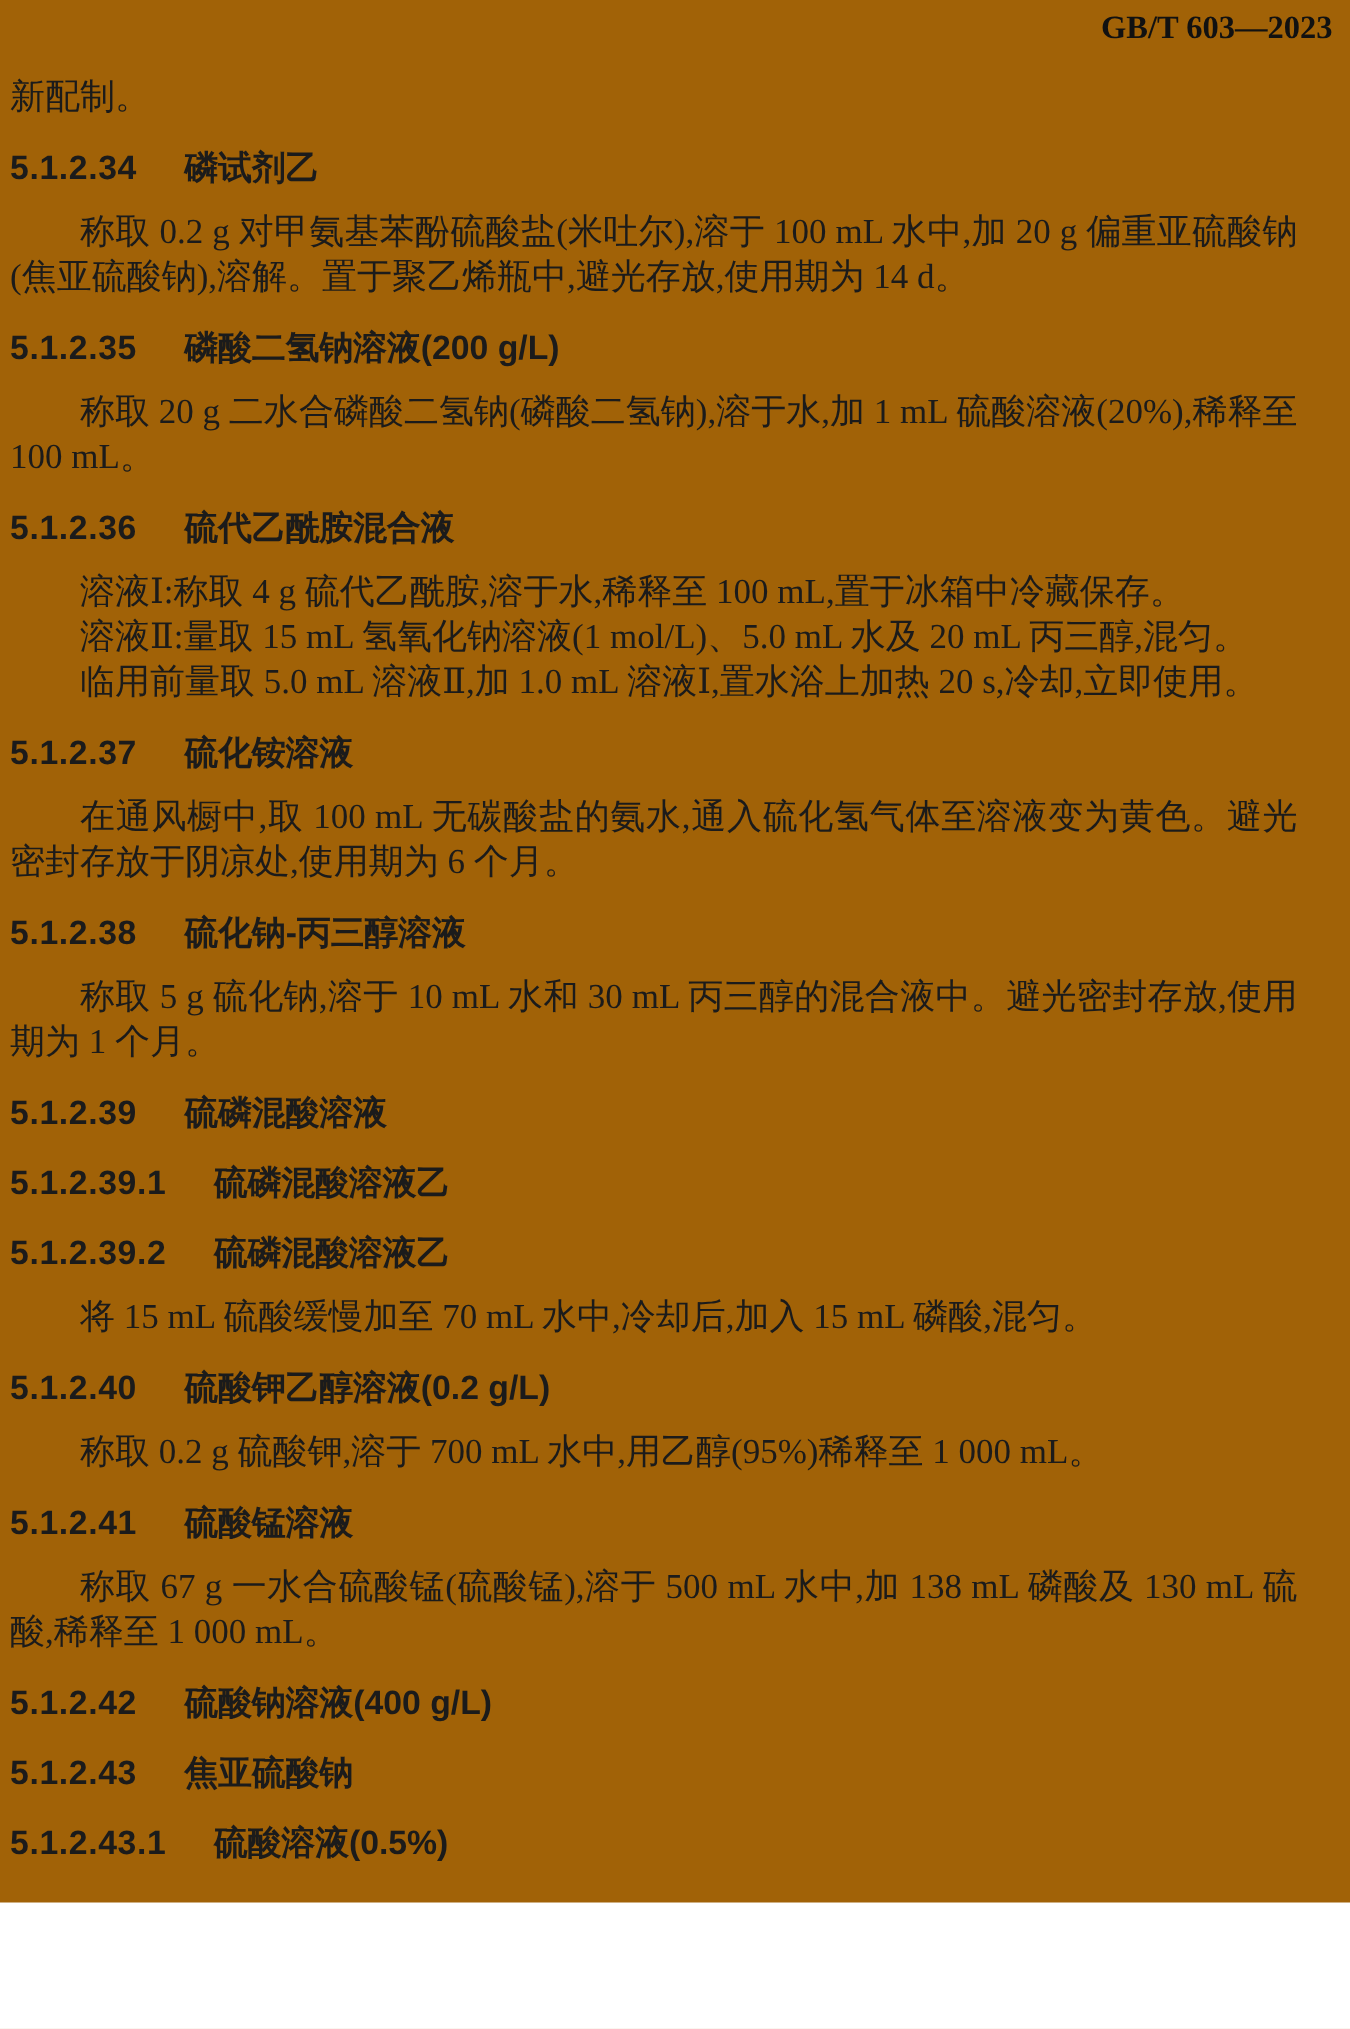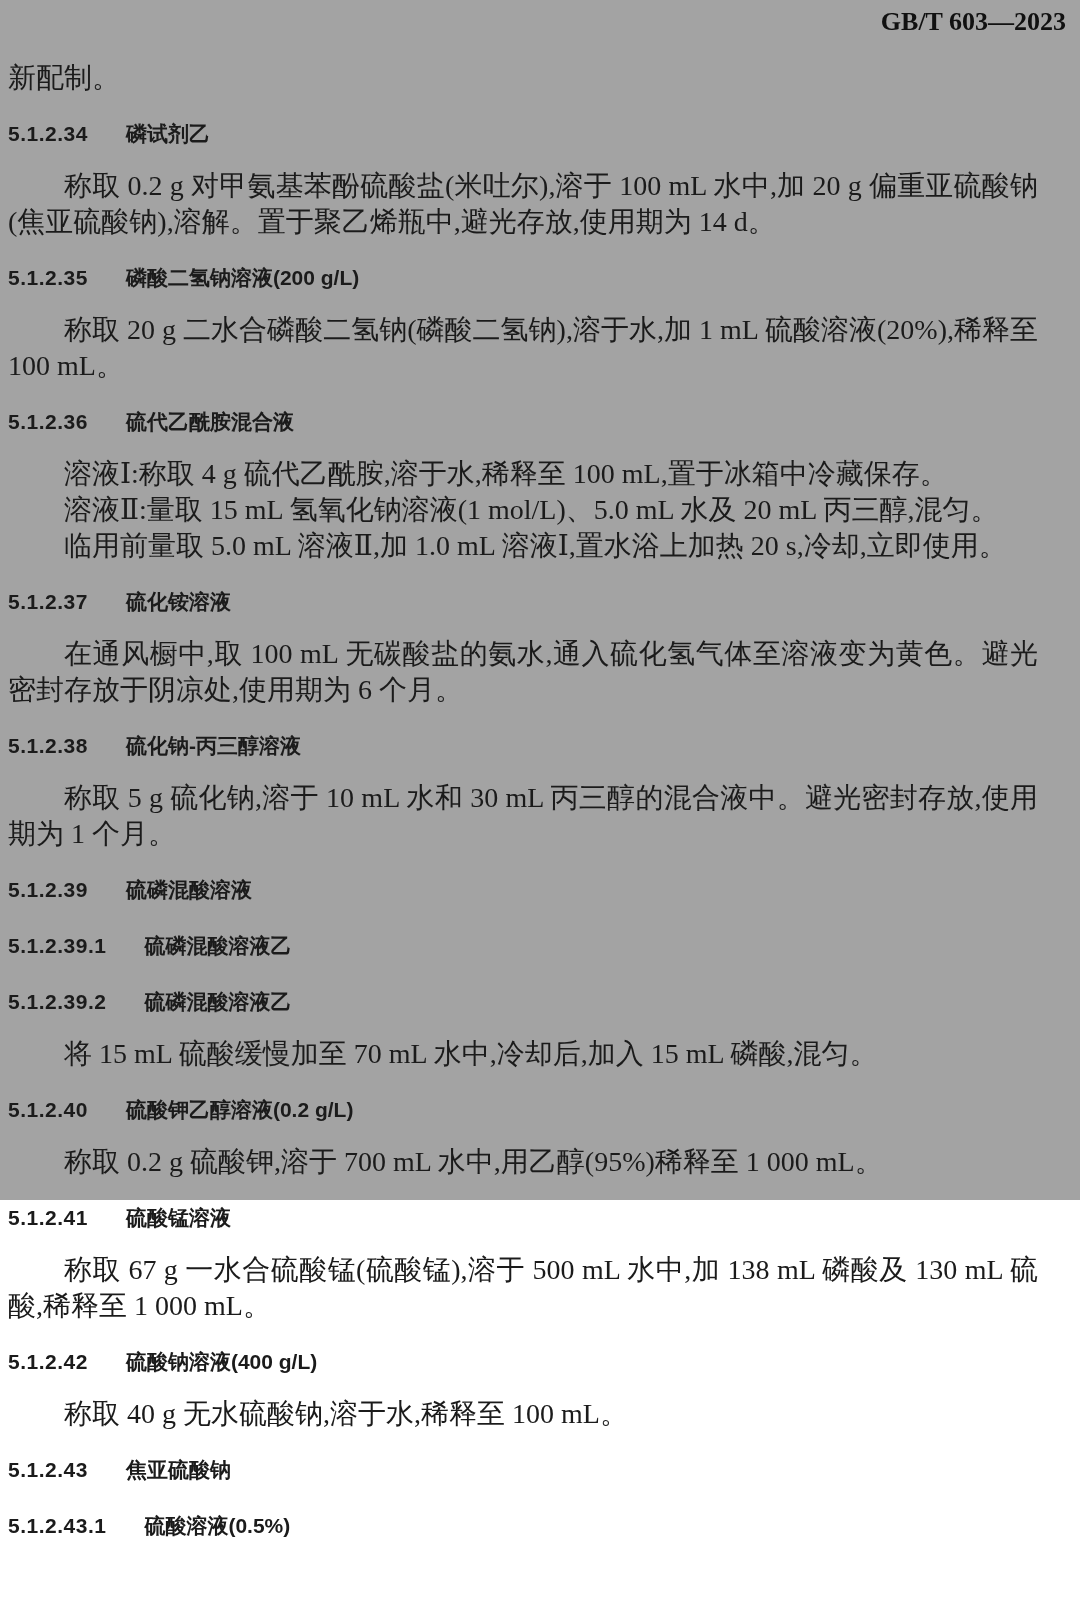--- a/index.html
+++ b/index.html
@@ -10,42 +10,42 @@
   body {
     width: 1080px;
     height: 1623px;
     overflow: hidden;
     color: #1b1b1b;
     font-family: "Liberation Serif", "DejaVu Serif", serif;
   }
   .page {
     position: relative;
     width: 1080px;
-    height: 1200px;
+    height: 1522px;
     box-sizing: border-box;
-    background: #a3a3a3;
+    background: #a16207;
   }
   .doc-header {
     padding: 9px 14px 0 0;
     text-align: right;
     font-family: "Liberation Serif", "DejaVu Serif", serif;
     font-weight: 700;
     font-size: 26px;
     line-height: 26px;
     color: #111111;
   }
   .doc-body {
     margin: 0 42px 0 8px;
     padding-top: 9px;
   }
   .heading {
     margin: 20px 0 0 0;
     font-family: "Liberation Sans", "DejaVu Sans", sans-serif;
     font-weight: 700;
-    font-size: 21px;
+    font-size: 27px;
     line-height: 36px;
     color: #1b1b1b;
     white-space: nowrap;
   }
   .sec-num {
     display: inline-block;
     margin-right: 38px;
     letter-spacing: 0.5px;
   }
   .para {
@@ -83,17 +83,16 @@
       <p class="para">称取 5 g 硫化钠,溶于 10 mL 水和 30 mL 丙三醇的混合液中。避光密封存放,使用期为 1 个月。</p>
       <div class="heading"><span class="sec-num">5.1.2.39</span><span class="sec-title">硫磷混酸溶液</span></div>
       <div class="heading"><span class="sec-num">5.1.2.39.1</span><span class="sec-title">硫磷混酸溶液乙</span></div>
       <div class="heading"><span class="sec-num">5.1.2.39.2</span><span class="sec-title">硫磷混酸溶液乙</span></div>
       <p class="para">将 15 mL 硫酸缓慢加至 70 mL 水中,冷却后,加入 15 mL 磷酸,混匀。</p>
       <div class="heading"><span class="sec-num">5.1.2.40</span><span class="sec-title">硫酸钾乙醇溶液(0.2 g/L)</span></div>
       <p class="para">称取 0.2 g 硫酸钾,溶于 700 mL 水中,用乙醇(95%)稀释至 1 000 mL。</p>
       <div class="heading"><span class="sec-num">5.1.2.41</span><span class="sec-title">硫酸锰溶液</span></div>
       <p class="para">称取 67 g 一水合硫酸锰(硫酸锰),溶于 500 mL 水中,加 138 mL 磷酸及 130 mL 硫酸,稀释至 1 000 mL。</p>
       <div class="heading"><span class="sec-num">5.1.2.42</span><span class="sec-title">硫酸钠溶液(400 g/L)</span></div>
-      <p class="para">称取 40 g 无水硫酸钠,溶于水,稀释至 100 mL。</p>
       <div class="heading"><span class="sec-num">5.1.2.43</span><span class="sec-title">焦亚硫酸钠</span></div>
       <div class="heading"><span class="sec-num">5.1.2.43.1</span><span class="sec-title">硫酸溶液(0.5%)</span></div>
     </div>
 </div>
 
 </body></html>

